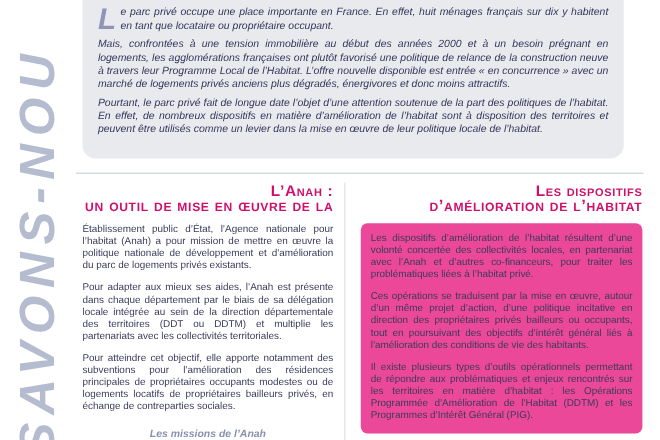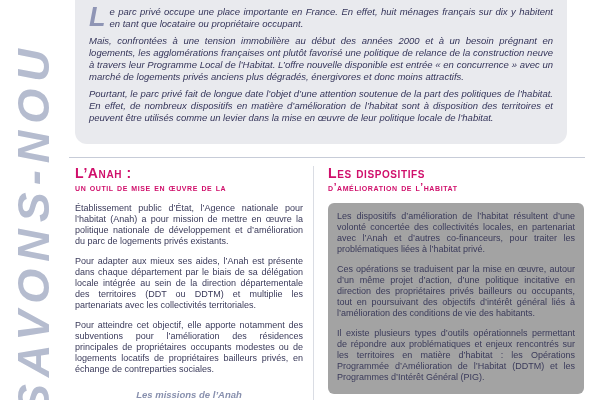--- a/index.html
+++ b/index.html
@@ -75,47 +75,47 @@
   .col-divider {
     width: 1px;
     background: #dadde4;
     margin: 0 0 0 10px;
     min-height: 252px;
   }
   .col-right { width: 256px; margin-left: 14px; }
 
   .heading {
     margin: 0 0 8px 0;
-    text-align: left;
+    text-align: right;
     color: #d00f6b;
     font-variant: small-caps;
     font-weight: bold;
     letter-spacing: 0.6px;
   }
   .h-line1 { display: block; font-size: 14px; line-height: 15px; }
-  .h-line2 { display: block; font-size: 10px; line-height: 14px; }
+  .h-line2 { display: block; font-size: 15px; line-height: 14px; }
 
   .body-p {
     margin: 0 0 9px 0;
     color: #3a3a5a;
     font-size: 9px;
     line-height: 11px;
     text-align: justify;
   }
   .caption {
     margin: 14px 0 0 0;
     text-align: center;
     color: #8890ae;
     font-size: 9.5px;
     font-weight: bold;
     font-style: italic;
   }
 
   .panel {
-    background: #a3a3a3;
+    background: #ec4899;
     border-radius: 6px;
     padding: 8px 9px 2px 9px;
     margin-bottom: 12px;
   }
   .subheading {
     margin: 14px 0 8px 0;
     color: #d00f6b;
     font-size: 13.5px;
     font-weight: bold;
   }

